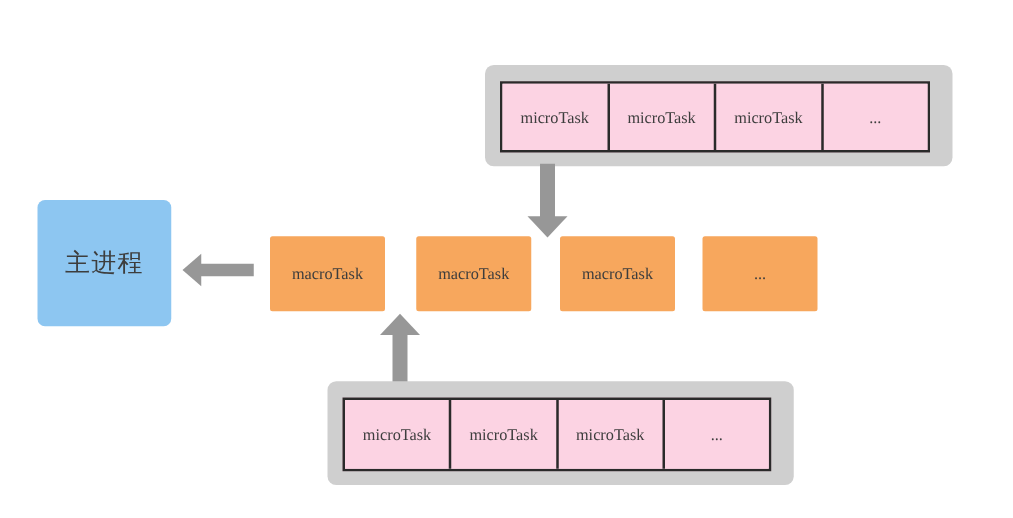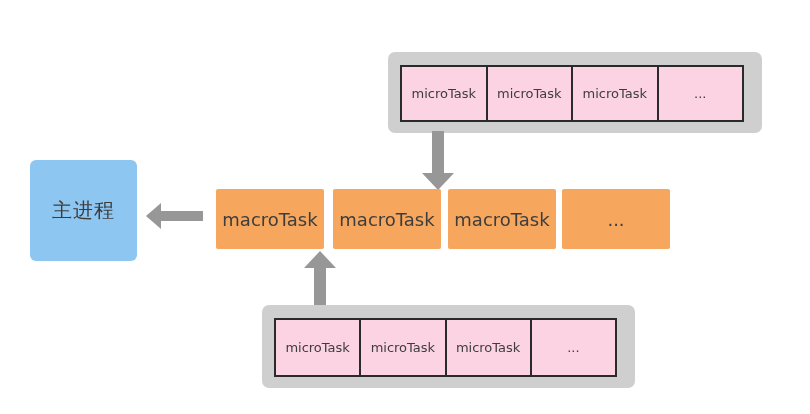--- a/index.html
+++ b/index.html
@@ -5,21 +5,21 @@
   :root {
     --main-process-bg: #8DC6F1;
     --macro-task-bg: #F7A75D;
     --micro-task-bg: #FCD3E3;
     --queue-container-bg: #CFCFCF;
     --arrow: #979797;
     --cell-border: #2A2A2A;
     --text: #3D3D3D;
     --page-bg: #FFFFFF;
   }
-  * { margin: 0; padding: 0; box-sizing: border-box; }
+  * { margin: 0; padding: 0; box-sizing: border-box; font-family: Liberation Serif, serif; }
   html, body { background: var(--page-bg); }
   body { font-family: "DejaVu Sans", "Liberation Sans", sans-serif; color: var(--text); }
 
   .canvas {
     position: relative;
     width: 810px;
     height: 414px;
     background: var(--page-bg);
     overflow: hidden;
   }
@@ -34,25 +34,25 @@
     display: flex; align-items: center; justify-content: center;
     font-size: 20px;
     letter-spacing: 1px;
     color: var(--text);
   }
 
   
   .macro-box {
     position: absolute;
     top: 189px;
-    width: 108px; height: 60px;
+    width: 92px; height: 60px;
     background: var(--macro-task-bg);
     border-radius: 2px;
     display: flex; align-items: center; justify-content: center;
-    font-size: 18px;
+    font-size: 13px;
     color: var(--text);
   }
   .macro-1 { left: 216px; }
   .macro-2 { left: 333px; }
   .macro-3 { left: 448px; }
   .macro-4 { left: 562px; }
 
   
   .queue {
     position: absolute;

